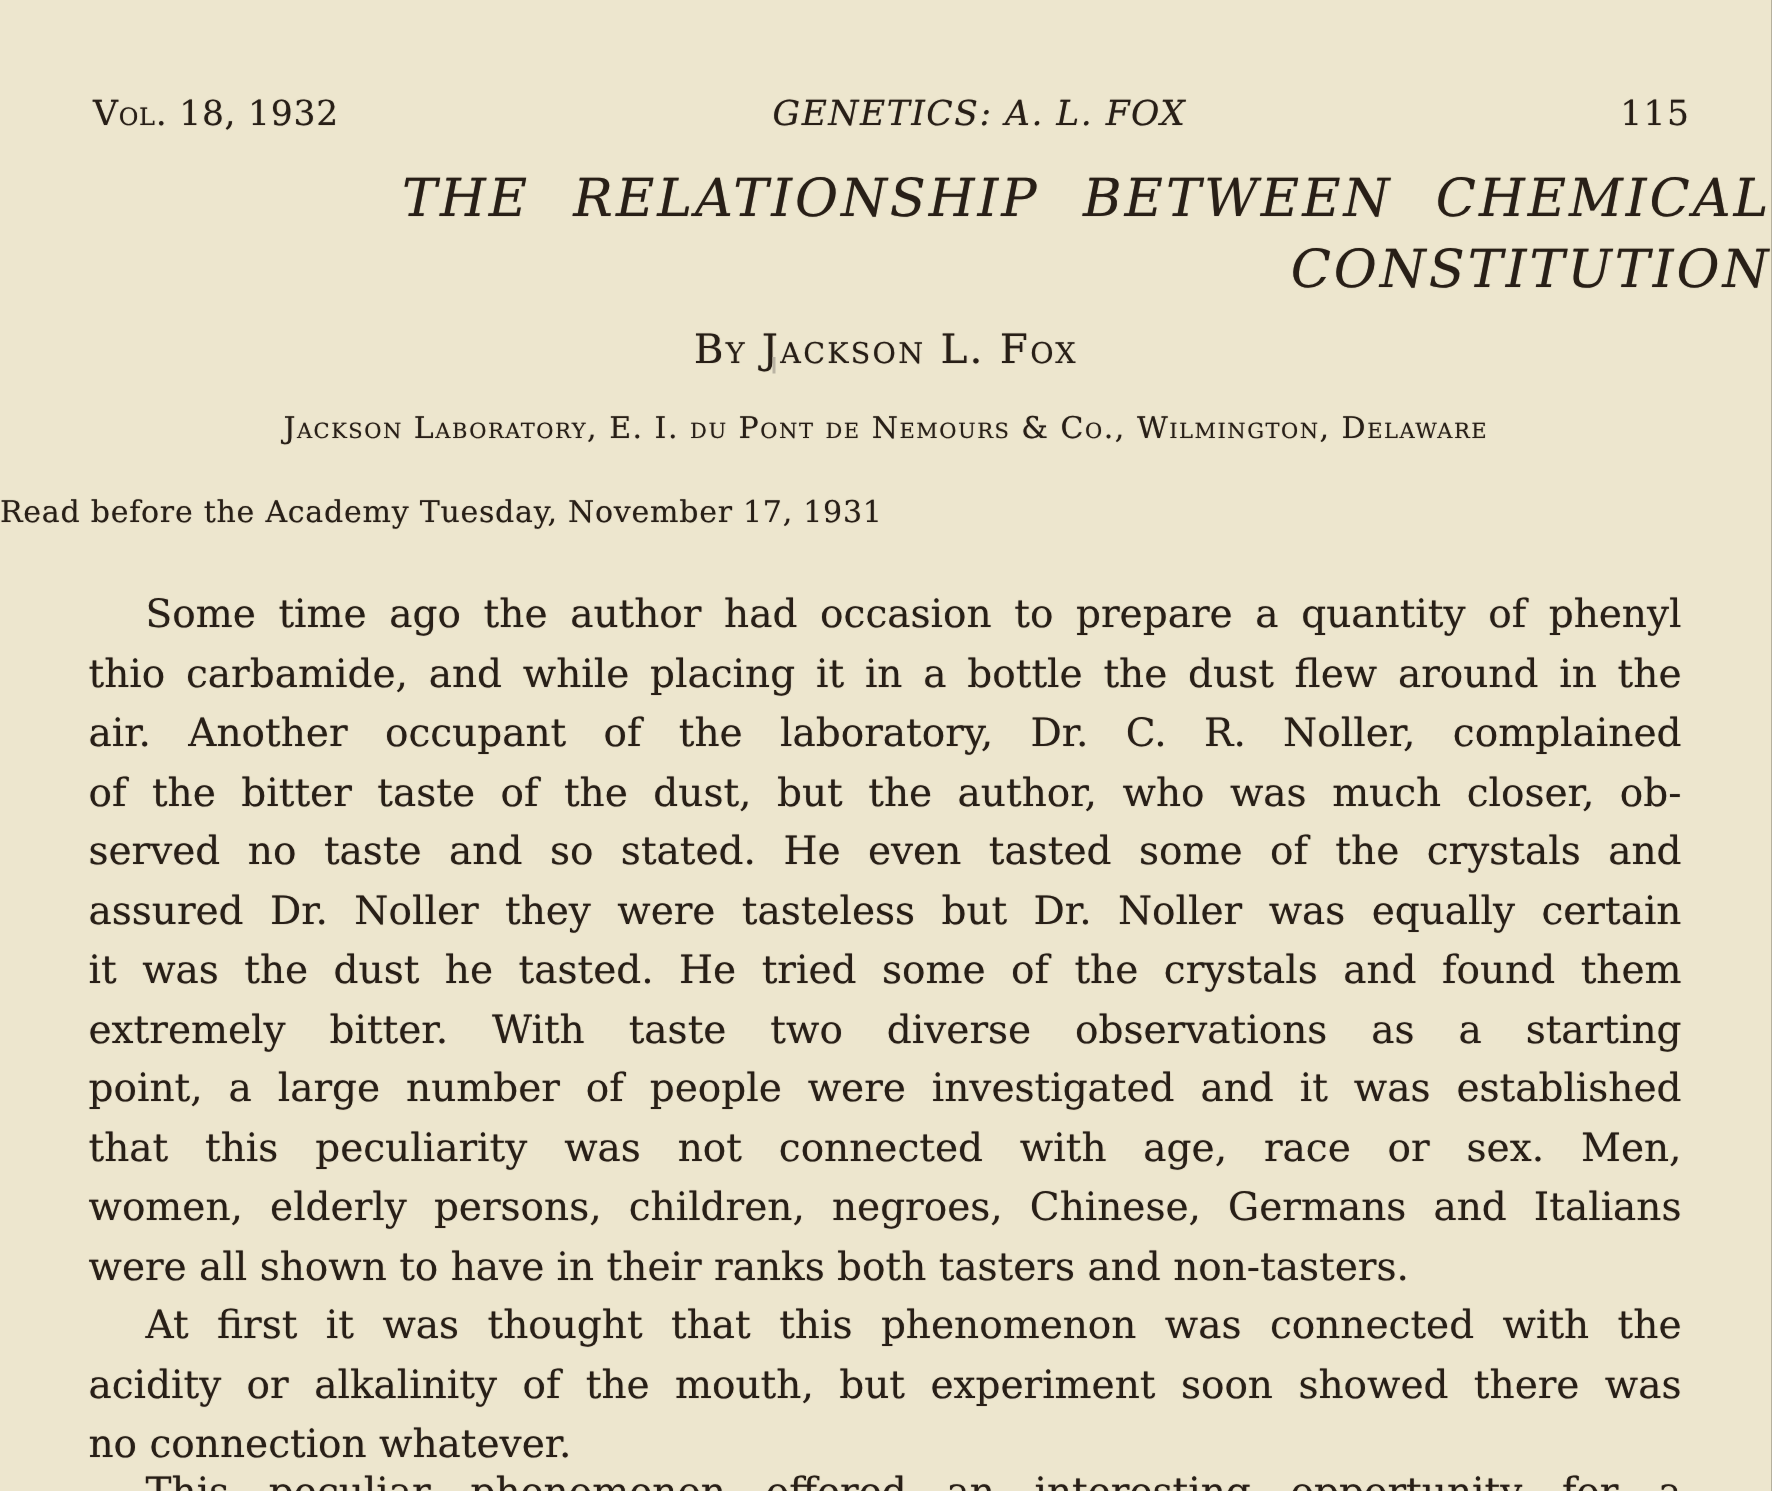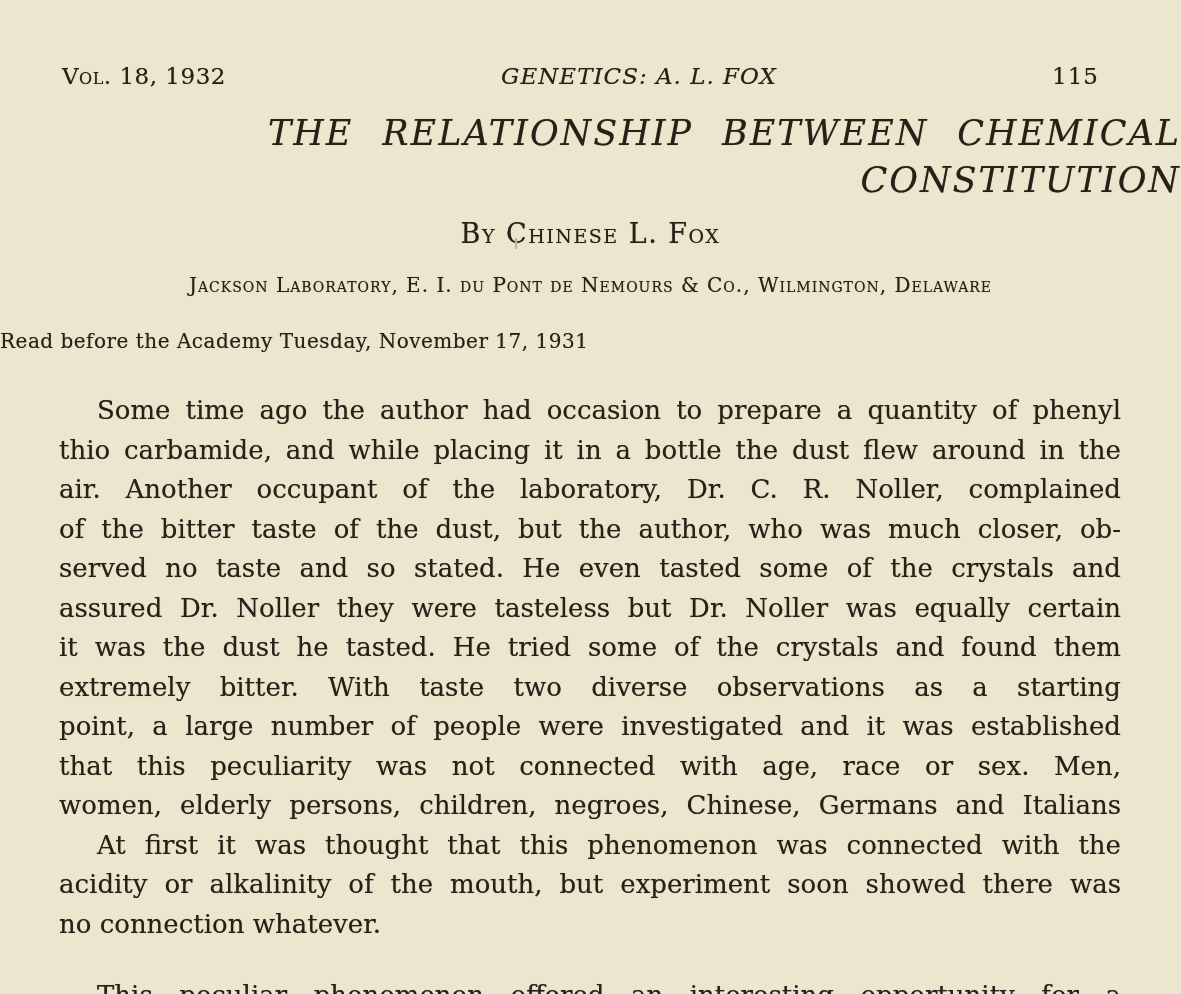--- a/index.html
+++ b/index.html
@@ -8,21 +8,21 @@
     width: 1181px;
     height: 994px;
     background: #ede6ce;
     overflow: hidden;
     color: #281f17;
     font-family: "DejaVu Serif", serif;
     text-shadow: 0 0 0.7px rgba(40, 31, 23, 0.55);
   }
   .header-row {
     position: absolute;
-    top: 49px; left: 62px; right: 82px;
+    top: 49px; left: 62px; right: 54px;
     display: flex;
     justify-content: space-between;
     align-items: baseline;
     font-size: 23px;
     line-height: 28px;
   }
   .vol { font-variant: small-caps; letter-spacing: 0.5px; }
   .journal { font-style: italic; letter-spacing: 1px; }
   .pagenum { letter-spacing: 1px; margin-top: 13px; }
   .title {
@@ -101,40 +101,41 @@
   <div class="header-row">
     <span class="vol">Vol. 18, 1932</span>
     <span class="journal">GENETICS: A. L. FOX</span>
     <span class="pagenum">115</span>
   </div>
 
   <div class="title">
     <div>THE RELATIONSHIP BETWEEN CHEMICAL CONSTITUTION</div>
   </div>
 
-  <div class="byline">By Chinese L. Fox</div>
+  <div class="byline">By Jackson L. Fox</div>
 
   <div class="artifact"></div>
 
   <div class="affiliation">Jackson Laboratory, E. I. du Pont de Nemours &amp; Co., Wilmington, Delaware</div>
 
   <div class="readnote">Read before the Academy Tuesday, November 17, 1931</div>
 
   <div class="body">
     <div class="line indent">Some time ago the author had occasion to prepare a quantity of phenyl</div>
     <div class="line">thio carbamide, and while placing it in a bottle the dust flew around in the</div>
     <div class="line">air. Another occupant of the laboratory, Dr. C. R. Noller, complained</div>
     <div class="line">of the bitter taste of the dust, but the author, who was much closer, ob-</div>
     <div class="line">served no taste and so stated. He even tasted some of the crystals and</div>
     <div class="line">assured Dr. Noller they were tasteless but Dr. Noller was equally certain</div>
     <div class="line">it was the dust he tasted. He tried some of the crystals and found them</div>
     <div class="line">extremely bitter. With taste two diverse observations as a starting</div>
     <div class="line">point, a large number of people were investigated and it was established</div>
     <div class="line">that this peculiarity was not connected with age, race or sex. Men,</div>
     <div class="line">women, elderly persons, children, negroes, Chinese, Germans and Italians</div>
+    <div class="line last">were all shown to have in their ranks both tasters and non-tasters.</div>
     <div class="line indent">At first it was thought that this phenomenon was connected with the</div>
     <div class="line">acidity or alkalinity of the mouth, but experiment soon showed there was</div>
     <div class="line last">no connection whatever.</div>
   </div>
 
   <div class="partial">This peculiar phenomenon offered an interesting opportunity for a</div>
 
 </div>
 
 </body></html>

